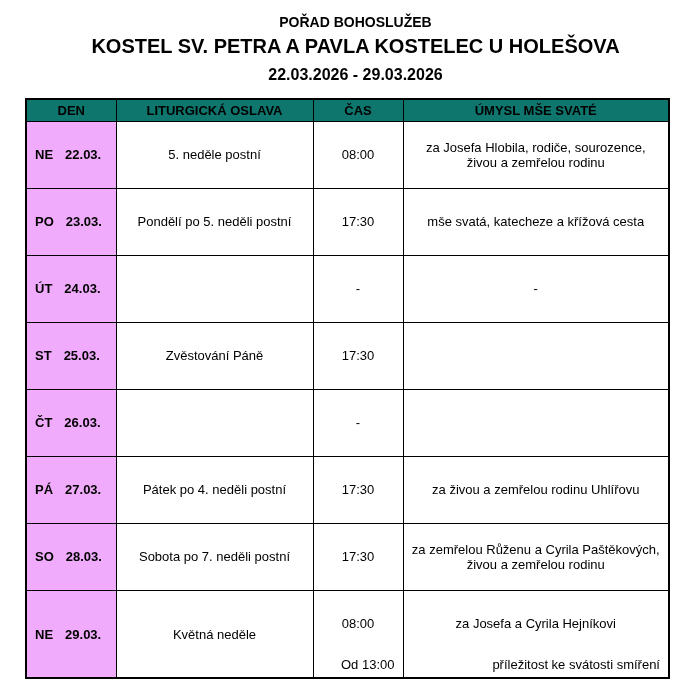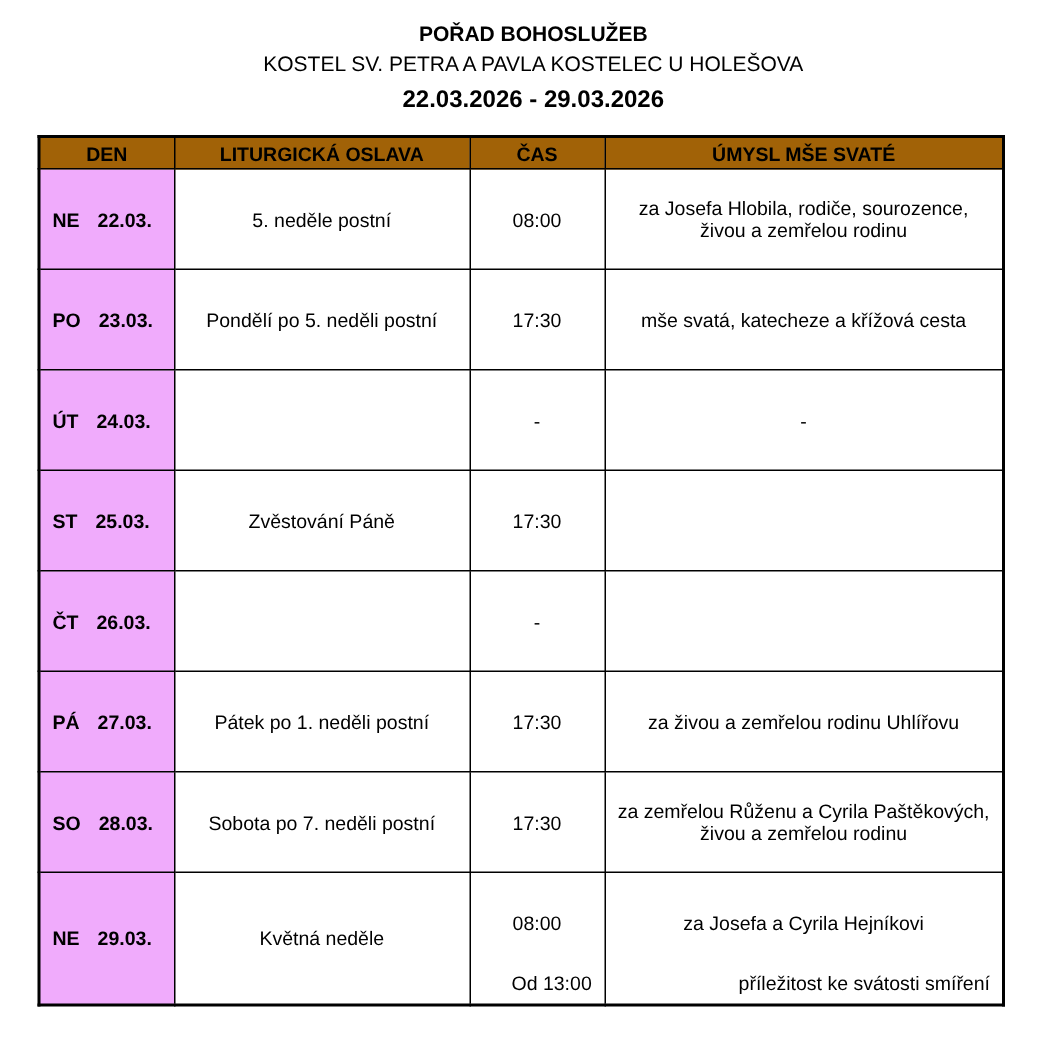--- a/index.html
+++ b/index.html
@@ -20,43 +20,43 @@
   .doc-header {
     text-align: center;
     line-height: 1.45;
     margin-left: 16px;
   }
   .doc-title {
     font-size: 14px;
     font-weight: bold;
   }
   .doc-subtitle {
-    font-size: 14px;
-    font-weight: normal;
+    font-size: 20px;
+    font-weight: bold;
   }
   .doc-daterange {
     font-size: 16px;
     font-weight: bold;
     margin-top: 2px;
   }
   table.schedule {
     border-collapse: collapse;
     width: 643px;
     margin: 12px auto 0 auto;
     border: 2px solid #000000;
     table-layout: fixed;
     font-size: 13px;
   }
   table.schedule th,
   table.schedule td {
     border: 1px solid #000000;
     box-sizing: border-box;
   }
   table.schedule th {
-    background: #a16207;
+    background: #0f766e;
     font-weight: bold;
     height: 22px;
     padding: 2px 4px;
   }
   td.day-cell {
     background: #f0abfc;
     font-weight: bold;
     text-align: left;
     padding-left: 8px;
     vertical-align: middle;
@@ -170,21 +170,21 @@
         </td>
         <td class="celebration-cell"></td>
         <td class="time-cell">-</td>
         <td class="intention-cell"></td>
       </tr>
 
       <tr class="body-row">
         <td class="day-cell">
           <span class="day-abbr">PÁ</span><span class="day-date">27.03.</span>
         </td>
-        <td class="celebration-cell">Pátek po 1. neděli postní</td>
+        <td class="celebration-cell">Pátek po 4. neděli postní</td>
         <td class="time-cell">17:30</td>
         <td class="intention-cell">za živou a zemřelou rodinu Uhlířovu</td>
       </tr>
 
       <tr class="body-row">
         <td class="day-cell">
           <span class="day-abbr">SO</span><span class="day-date">28.03.</span>
         </td>
         <td class="celebration-cell">Sobota po 7. neděli postní</td>
         <td class="time-cell">17:30</td>

